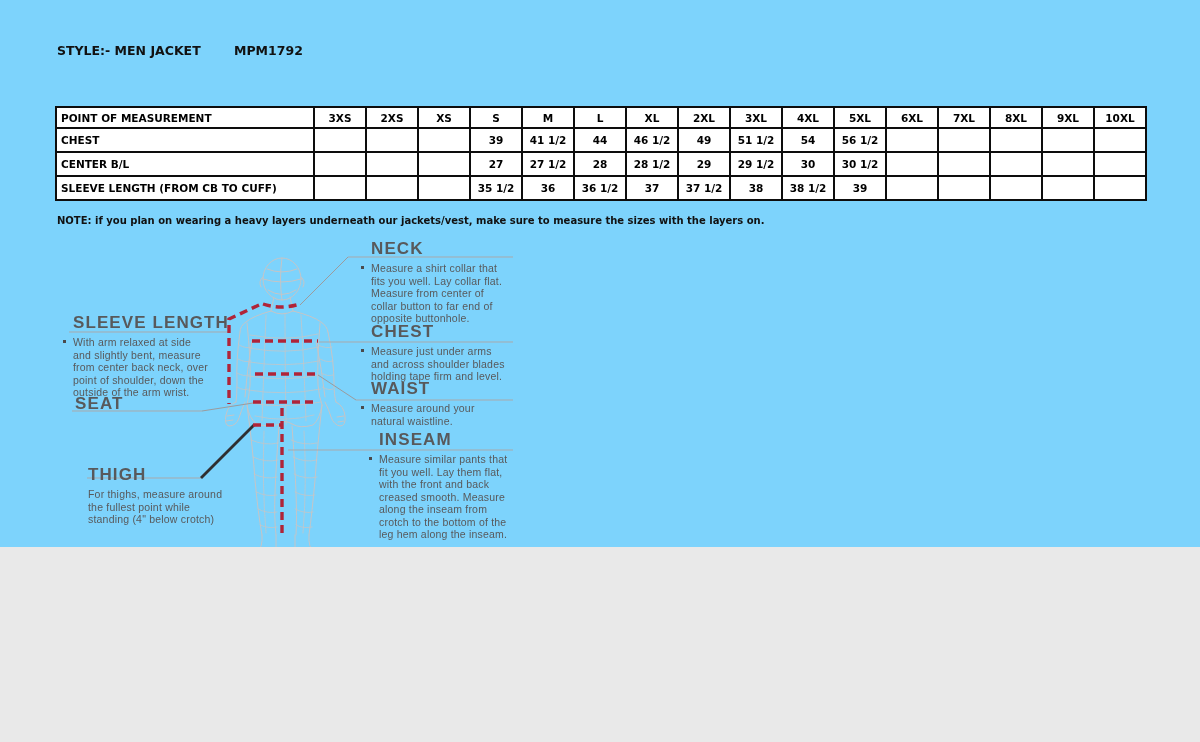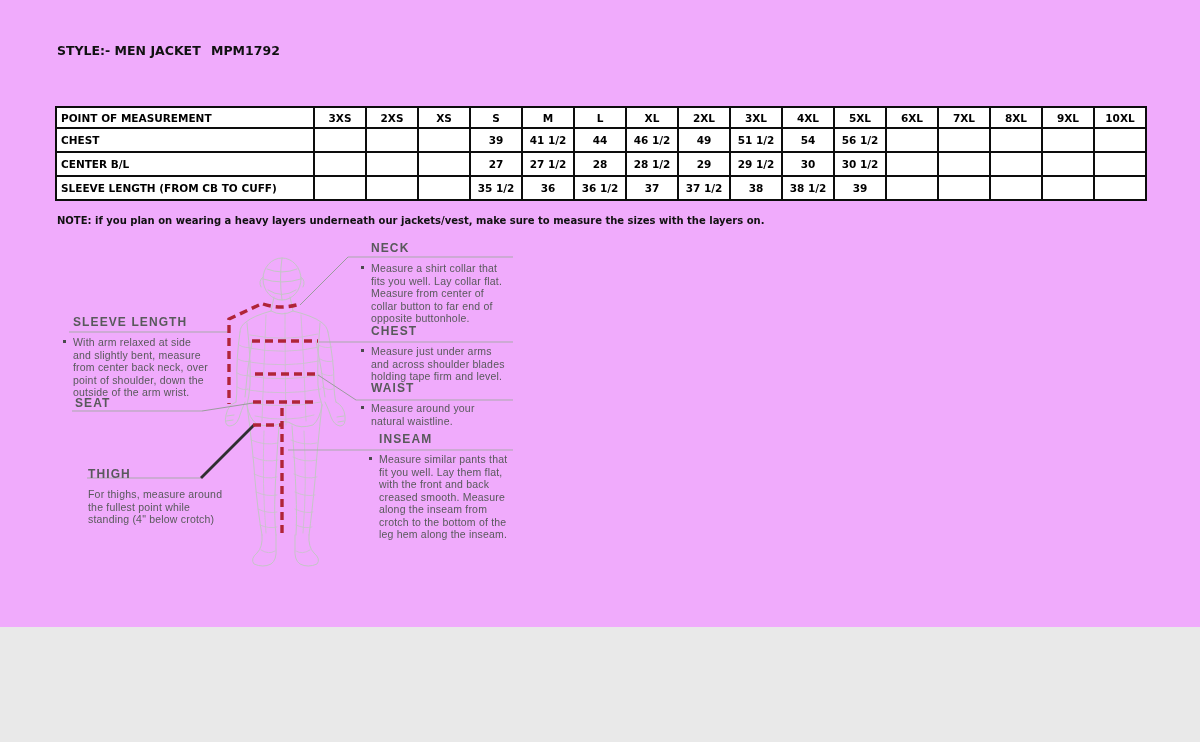--- a/index.html
+++ b/index.html
@@ -1,26 +1,26 @@
 <!DOCTYPE html>
 <html style="--measure-line: #b02438; --figure-line: #c5c5c7; --diagram-text: #58595b; --leader-line: #9b9b9d; --thigh-leader: #2f2f31;"><head>
 <meta charset="utf-8">
 <style>
   html,body{margin:0;padding:0;background:#e9e9e9;}
   #page{
-    position:relative;width:1200px;height:627px;background:#f0abfc;
+    position:relative;width:1200px;height:547px;background:#7dd3fc;
     font-family:"Liberation Sans",sans-serif;overflow:hidden;margin:0 auto;
   }
   
   .doc-title{
     position:absolute;left:57px;top:43px;height:16px;width:500px;
     font-family:"DejaVu Sans",sans-serif;font-weight:bold;font-size:12.5px;color:#111;
   }
   .doc-title .style-label{position:absolute;left:0;top:0;white-space:nowrap;}
-  .doc-title .style-code{position:absolute;left:154px;top:0;white-space:nowrap;}
+  .doc-title .style-code{position:absolute;left:177px;top:0;white-space:nowrap;}
   
   .size-table-wrap{position:absolute;left:55px;top:106px;}
   table.size-table{
     border-collapse:collapse;table-layout:fixed;
     font-family:"DejaVu Sans",sans-serif;font-size:10.5px;font-weight:bold;color:#000;
   }
   table.size-table th,table.size-table td{
     border:2px solid #0d0d0d;padding:0;height:22px;text-align:center;
     overflow:hidden;white-space:nowrap;background:#fff;
   }
@@ -35,21 +35,21 @@
   .diagram{position:absolute;left:55px;top:235px;width:480px;height:345px;}
   .diagram svg{position:absolute;left:0;top:0;}
   .fig{fill:none;stroke:var(--figure-line,#c5c5c7);stroke-width:1;stroke-linecap:round;}
   .mesh{fill:none;stroke:var(--figure-line,#c5c5c7);stroke-width:0.8;stroke-linecap:round;opacity:.95;}
   .dash{fill:none;stroke:var(--measure-line,#b02438);stroke-width:3.4;stroke-dasharray:8 5;}
   .lead{fill:none;stroke:var(--leader-line,#9b9b9d);stroke-width:1;}
   .ul{fill:none;stroke:#a9a9ab;stroke-width:1;}
   .thick{fill:none;stroke:var(--thigh-leader,#2f2f31);stroke-width:2.8;}
   .m-section{position:absolute;width:185px;}
   .m-heading{
-    font-size:12px;font-weight:bold;letter-spacing:1.1px;
+    font-size:17px;font-weight:bold;letter-spacing:1.1px;
     color:var(--diagram-text,#58595b);line-height:15px;white-space:nowrap;
   }
   .m-body{position:relative;margin-top:6px;}
   .m-text{
     font-size:10.5px;line-height:12.5px;color:var(--diagram-text,#58595b);
     white-space:pre-line;letter-spacing:0.2px;
   }
   .bullet{position:absolute;left:-10px;top:4px;width:3px;height:3px;background:#4a4a4c;}
 </style>
 </head>

